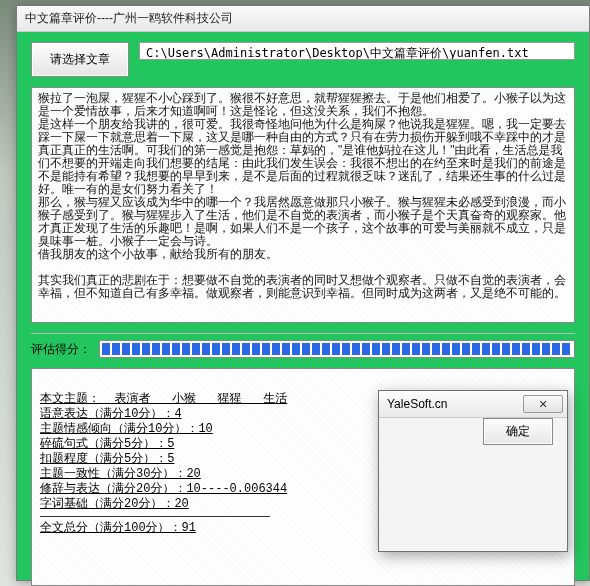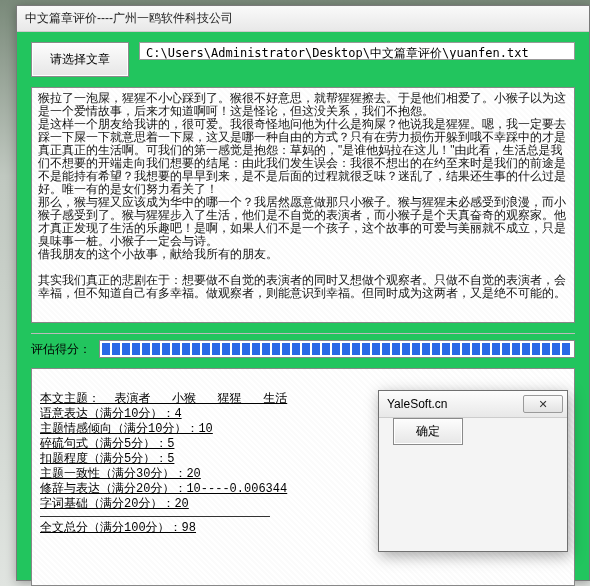--- a/index.html
+++ b/index.html
@@ -116,21 +116,21 @@
   .dlg-close {
     width: 40px; height: 18px;
     border: 1px solid #9a9a9a;
     background: linear-gradient(180deg,#fafafa,#e2e2e2);
     border-radius: 2px;
     display: flex; align-items: center; justify-content: center;
     font-size: 11px; color: #333;
     cursor: pointer;
   }
   .dlg-body { padding: 24px 18px 10px; font-size: 12px; }
-  .dlg-actions { display: flex; justify-content: flex-start; padding: 0 14px 12px; }
+  .dlg-actions { display: flex; justify-content: flex-end; padding: 0 14px 12px; }
   ::-webkit-scrollbar { width: 16px; }
   ::-webkit-scrollbar-track { background: #f0f0f0; border-left:1px solid #ccc; }
   ::-webkit-scrollbar-thumb { background: #c8c8c8; border:1px solid #9a9a9a; }
   ::-webkit-scrollbar-button { background:#e6e6e6; border:1px solid #aaa; height:16px; }
 </style>
 </head>
 <body>
 
 <div class="window">
   <div class="titlebar">
@@ -207,21 +207,21 @@
 
     <div class="results-pane" id="results">
 本文主题：  表演者   小猴   猩猩   生活
 语意表达（满分10分）：4
 主题情感倾向（满分10分）：10
 碎硫句式（满分5分）：5
 扣题程度（满分5分）：5
 主题一致性（满分30分）：20
 修辞与表达（满分20分）：10----0.006344
 字词基础（满分20分）：20
-<hr><div>全文总分（满分100分）：98</div></div>
+<hr><div>全文总分（满分100分）：91</div></div>
 
   </div>
 </div>
 
 <div class="dialog">
   <div class="dlg-title">
     <span>YaleSoft.cn</span>
     <div class="dlg-close">
       <span>✕</span>
     </div>

